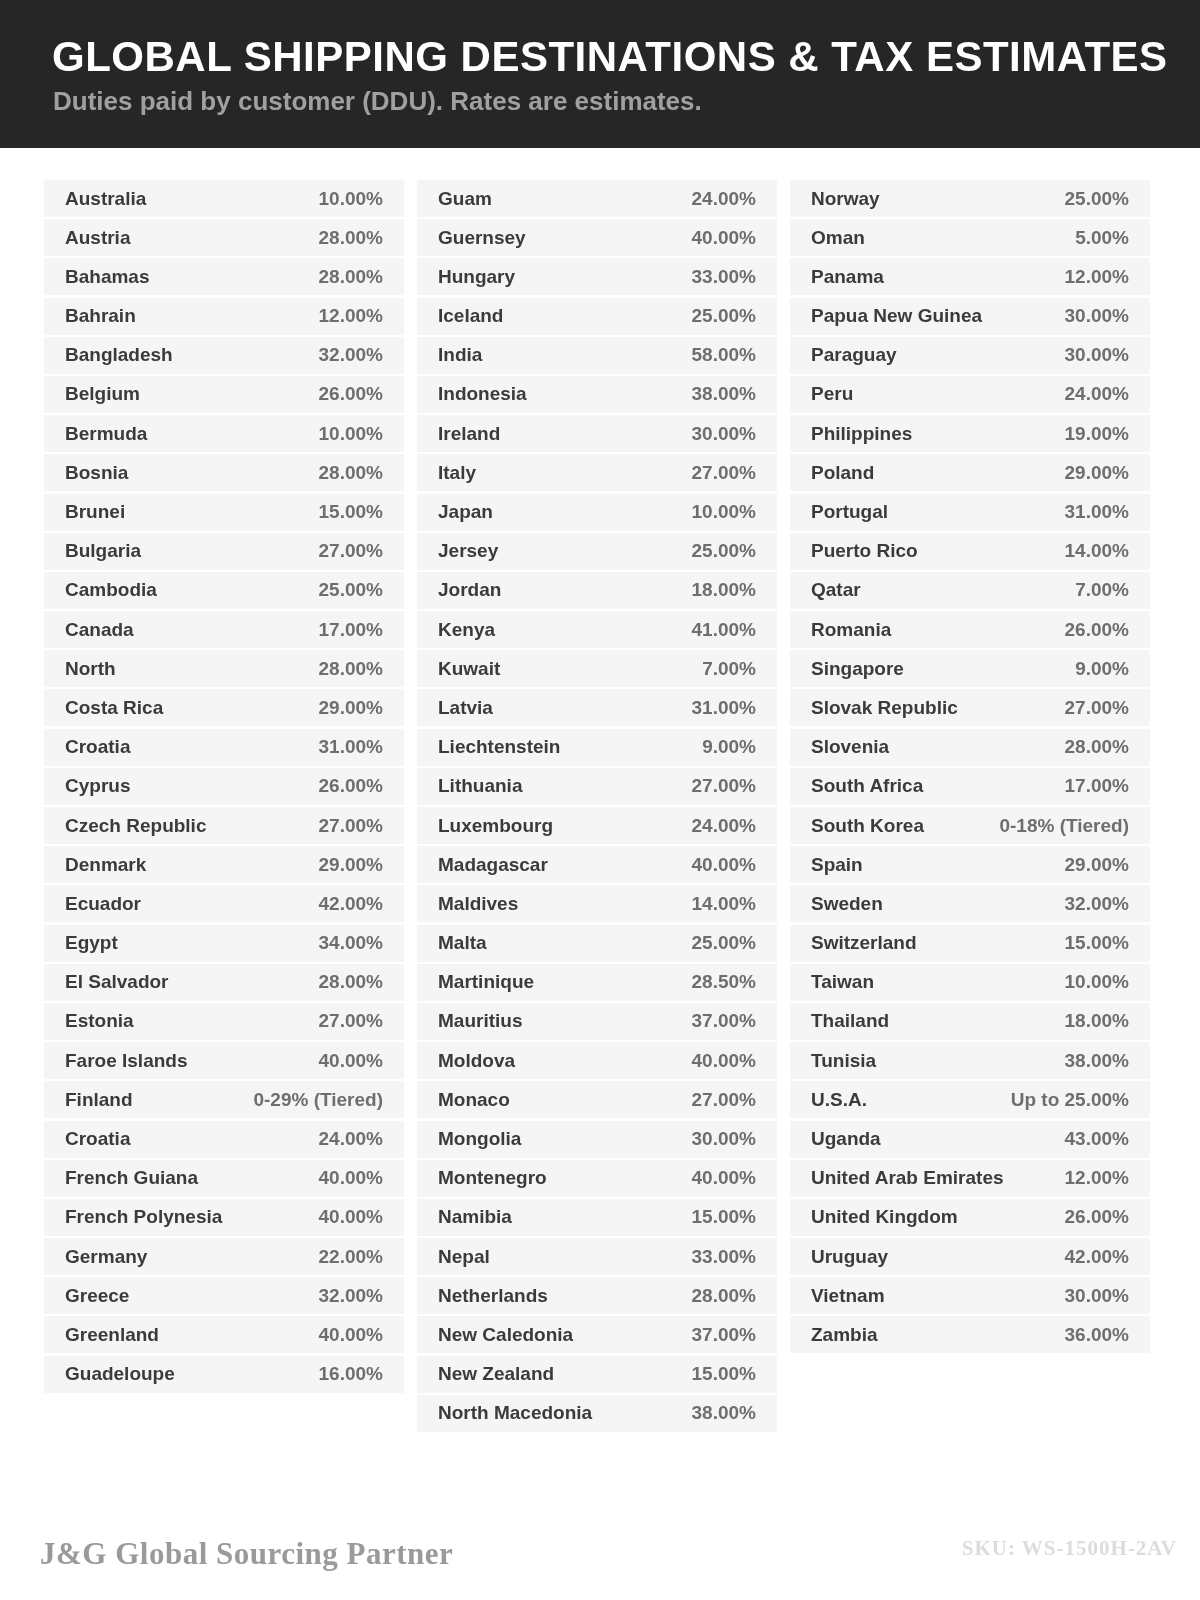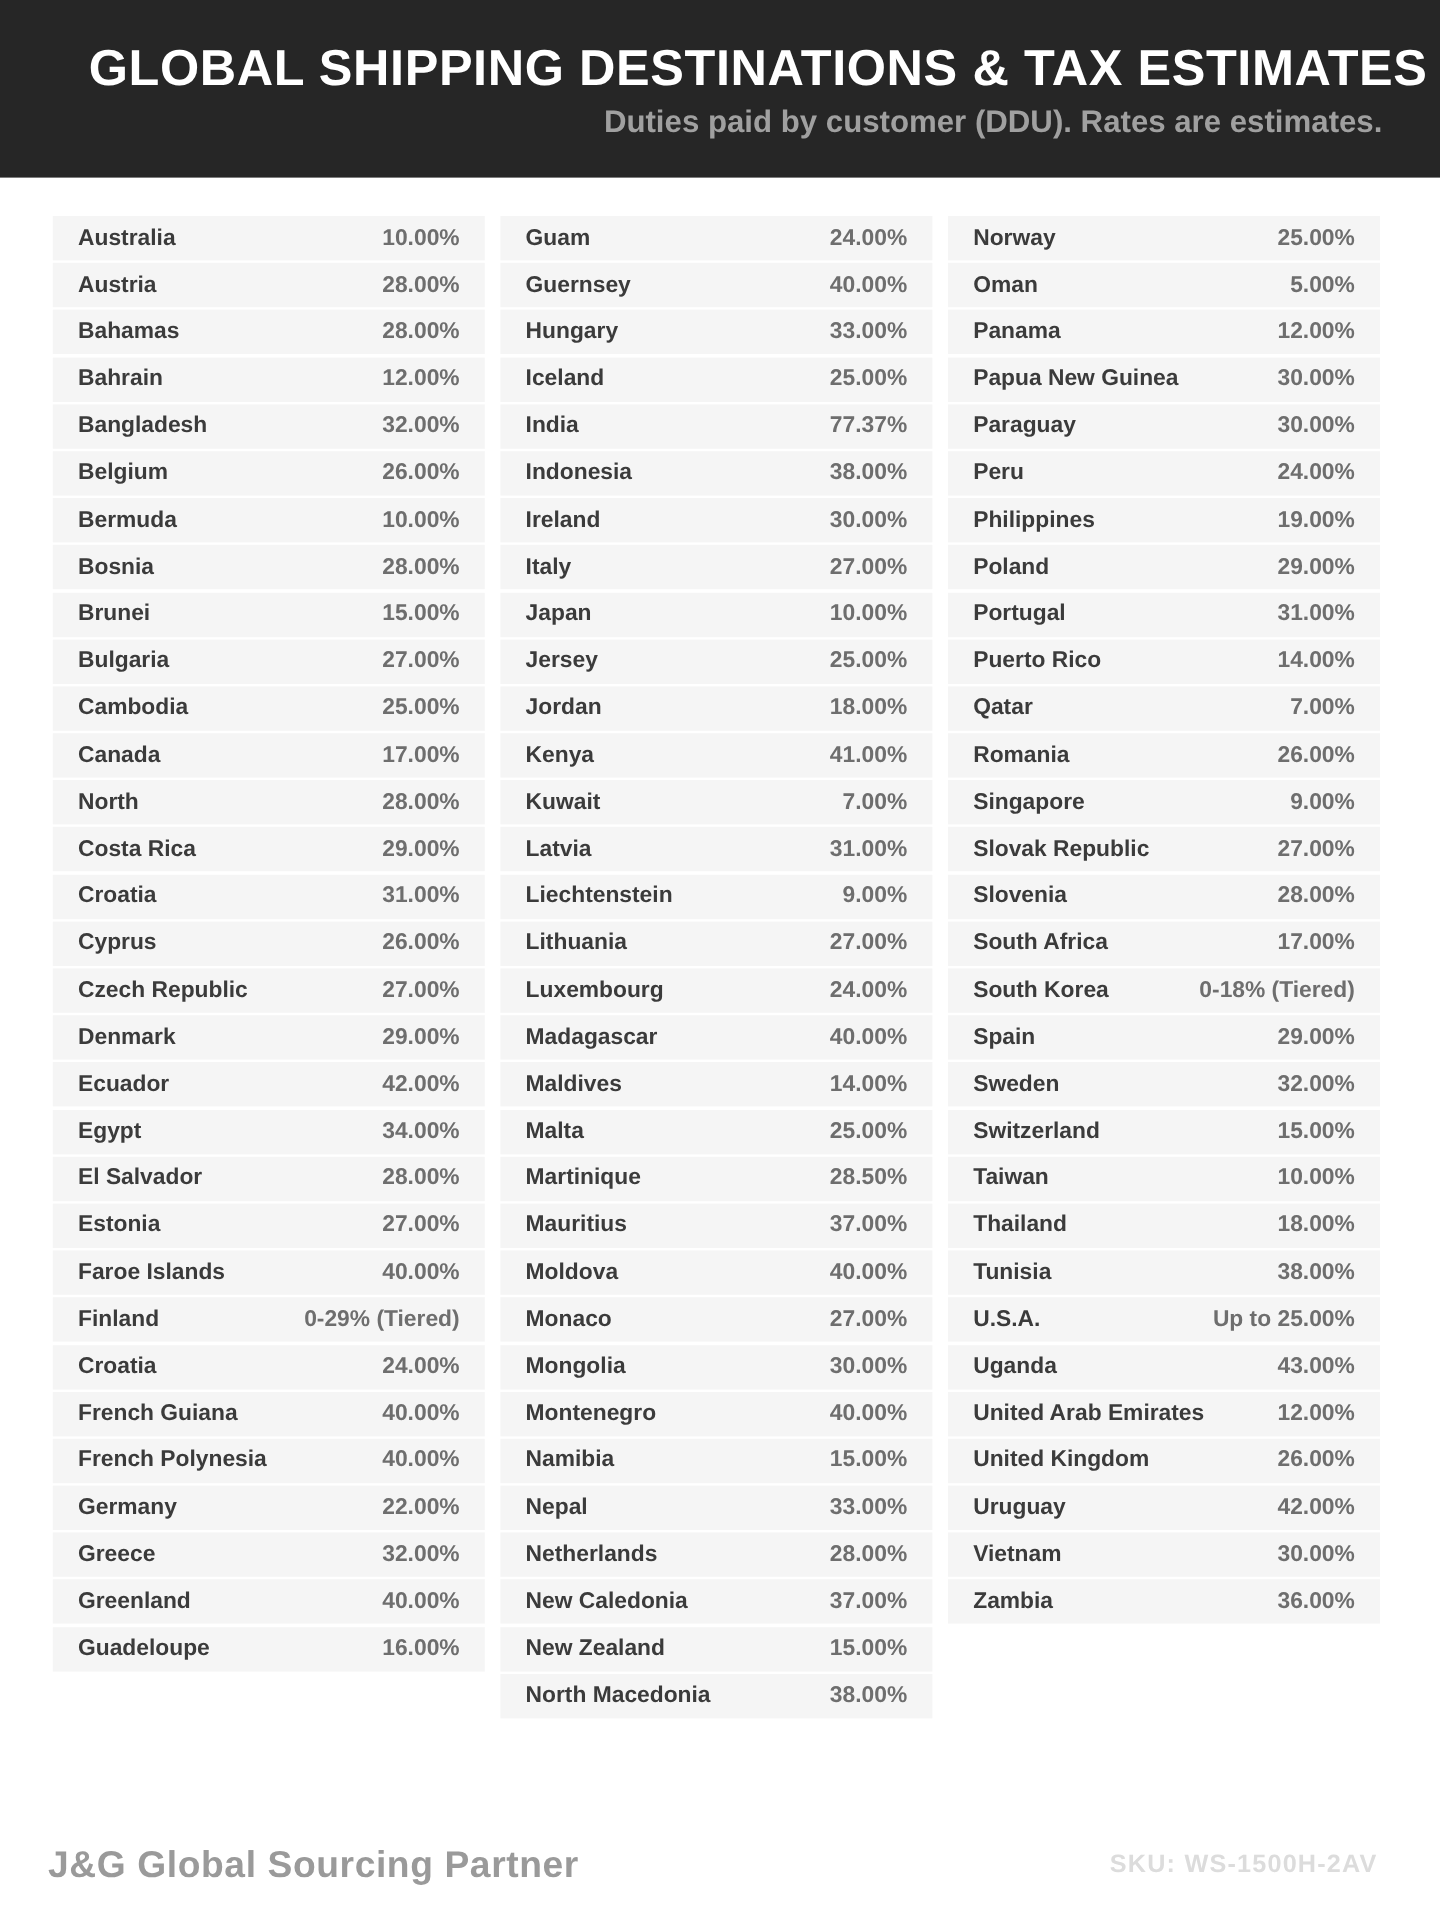--- a/index.html
+++ b/index.html
@@ -10,22 +10,21 @@
     background: #ffffff;
     font-family: "Liberation Sans", "DejaVu Sans", sans-serif;
     overflow: hidden;
     position: relative;
   }
 
   
   .header {
     background: #262626;
     height: 148px;
-    padding: 34px 48px 0 74px;
-    text-align: right;
+    padding: 34px 48px 0 52px;
   }
   .header h1 {
     margin: 0;
     font-size: 42px;
     font-weight: 800;
     letter-spacing: 0.5px;
     color: #ffffff;
     line-height: 1.1;
     white-space: nowrap;
   }
@@ -67,25 +66,26 @@
     font-size: 19px;
     font-weight: 700;
     color: #6e6e6e;
     white-space: nowrap;
   }
 
   
   .footer {
     position: absolute;
     left: 40px;
-    right: 52px;
+    right: 23px;
     top: 1536px;
     display: flex;
     justify-content: space-between;
-    align-items: center;
+    align-items: flex-start;
+    font-family: Liberation Serif, serif;
   }
   .brand {
     font-size: 31px;
     font-weight: 800;
     color: #9a9a9a;
     letter-spacing: 0.5px;
   }
   .sku {
     font-size: 21px;
     font-weight: 800;
@@ -240,21 +240,21 @@
       <div class="row">
         <span class="country">Hungary</span>
         <span class="rate">33.00%</span>
       </div>
       <div class="row">
         <span class="country">Iceland</span>
         <span class="rate">25.00%</span>
       </div>
       <div class="row">
         <span class="country">India</span>
-        <span class="rate">77.37%</span>
+        <span class="rate">58.00%</span>
       </div>
       <div class="row">
         <span class="country">Indonesia</span>
         <span class="rate">38.00%</span>
       </div>
       <div class="row">
         <span class="country">Ireland</span>
         <span class="rate">30.00%</span>
       </div>
       <div class="row">

